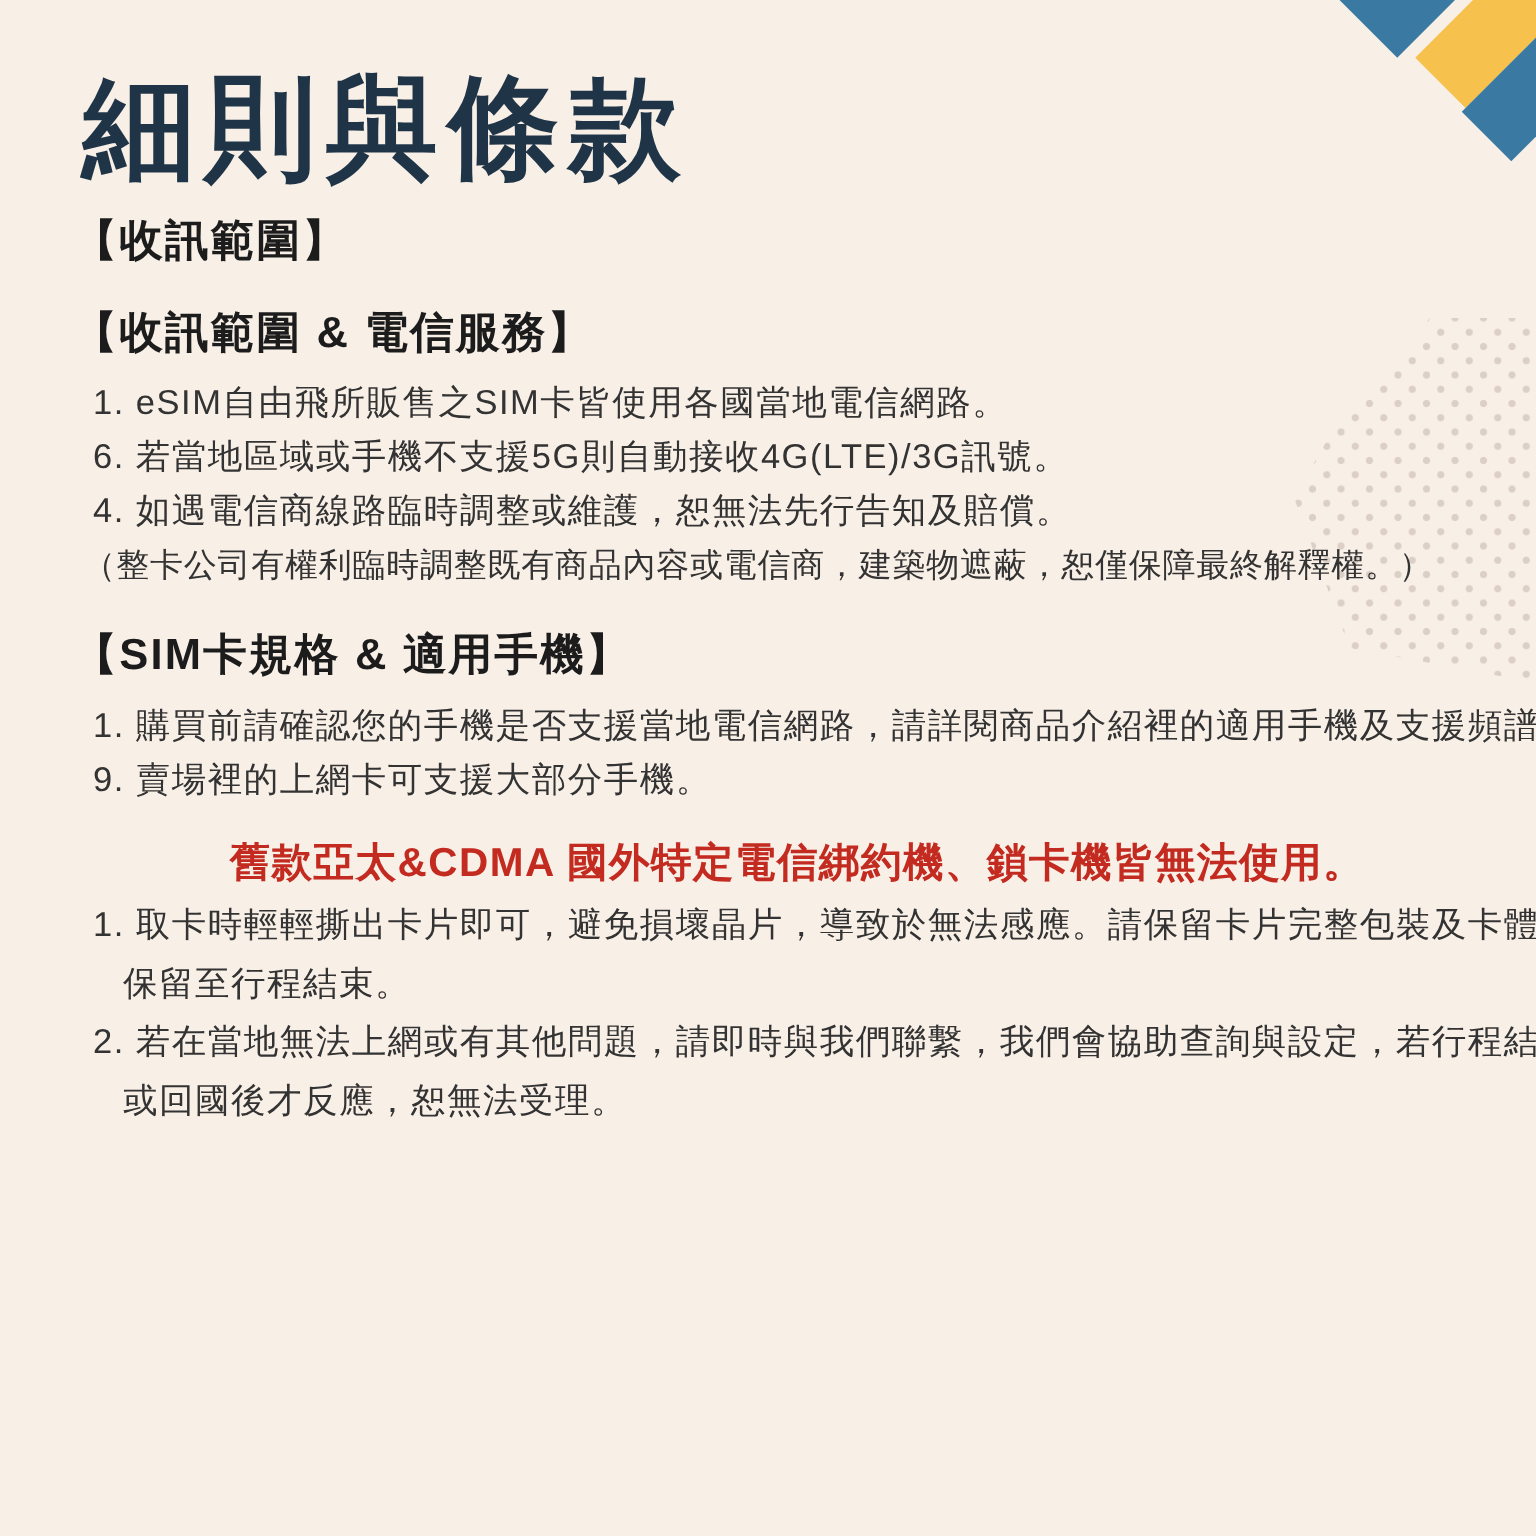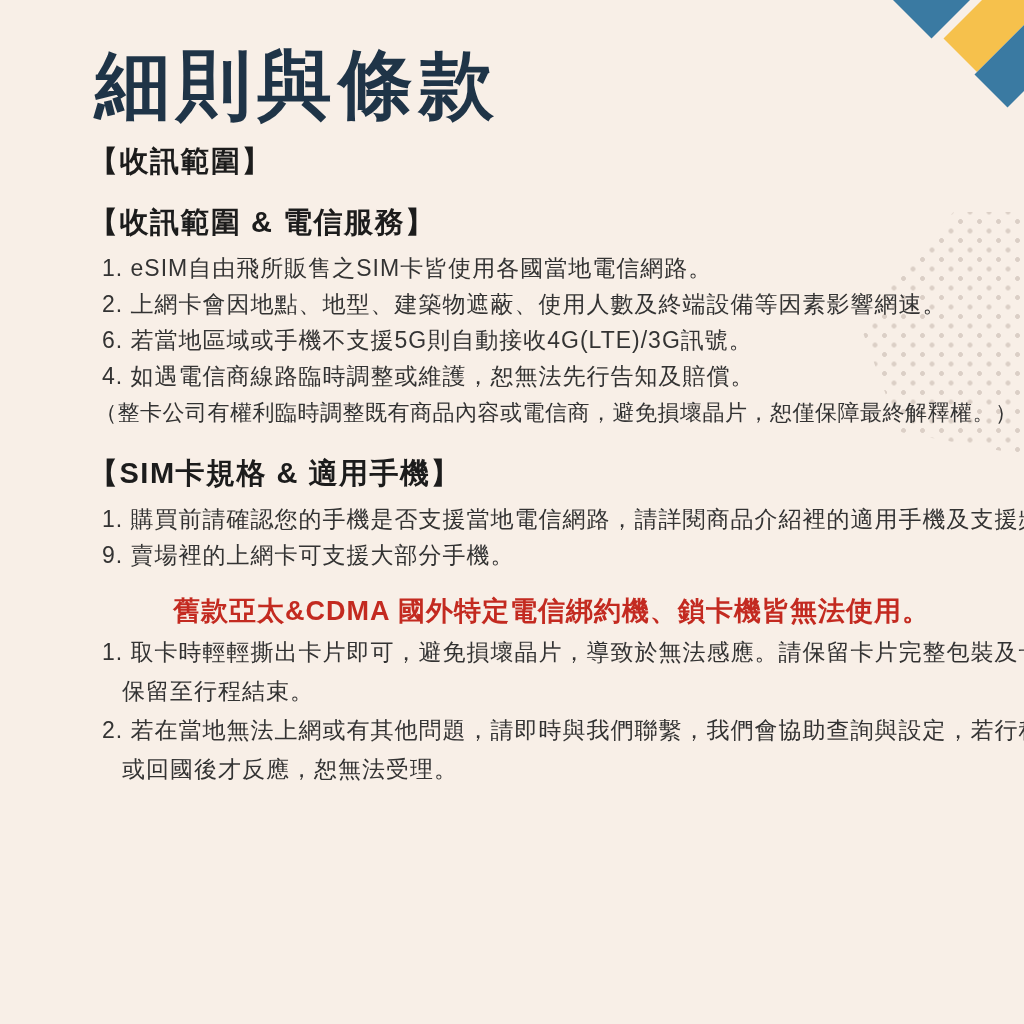--- a/index.html
+++ b/index.html
@@ -20,21 +20,21 @@
     position: absolute;
     left: 856px; top: 212px; width: 168px; height: 250px;
     background-image:
       radial-gradient(circle, #dbcfc6 2.1px, rgba(0,0,0,0) 2.7px),
       radial-gradient(circle, #dbcfc6 2.1px, rgba(0,0,0,0) 2.7px);
     background-size: 19px 19px, 19px 19px;
     background-position: 0 0, 9.5px 9.5px;
     clip-path: polygon(58% 0%, 100% 0%, 100% 100%, 90% 96%, 26% 88%, 4% 48%, 21% 28%);
   }
 
-  .content { position: relative; padding: 0 18px 0 55px; margin-left: 40px; }
+  .content { position: relative; padding: 0 18px 0 55px; }
 
   .title {
     margin: 0; padding-top: 44px;
     font-size: 75px; line-height: 1.1;
     font-weight: 900;
     color: #1f3447;
     letter-spacing: 6px;
   }
 
   h2.section-heading {
@@ -88,30 +88,27 @@
     <h1 class="title">細則與條款</h1>
 
     <h2 class="section-heading first">【收訊範圍】</h2>
 
     <h2 class="section-heading">【收訊範圍 &amp; 電信服務】</h2>
     <div class="items">
       <div class="item">
         <div class="line">1. eSIM自由飛所販售之SIM卡皆使用各國當地電信網路。</div>
       </div>
       <div class="item">
-        <div class="line">2. 上網卡會因地點、地型、建築物遮蔽、使用人數及終端設備等因素影響網速。</div>
-      </div>
-      <div class="item">
         <div class="line">6. 若當地區域或手機不支援5G則自動接收4G(LTE)/3G訊號。</div>
       </div>
       <div class="item">
         <div class="line">4. 如遇電信商線路臨時調整或維護，恕無法先行告知及賠償。</div>
       </div>
     </div>
-    <div class="note">（整卡公司有權利臨時調整既有商品內容或電信商，避免損壞晶片，恕僅保障最終解釋權。）</div>
+    <div class="note">（整卡公司有權利臨時調整既有商品內容或電信商，建築物遮蔽，恕僅保障最終解釋權。）</div>
 
     <h2 class="section-heading">【SIM卡規格 &amp; 適用手機】</h2>
     <div class="items">
       <div class="item">
         <div class="line">1. 購買前請確認您的手機是否支援當地電信網路，請詳閱商品介紹裡的適用手機及支援頻譜。</div>
       </div>
       <div class="item">
         <div class="line">9. 賣場裡的上網卡可支援大部分手機。</div>
       </div>
     </div>

